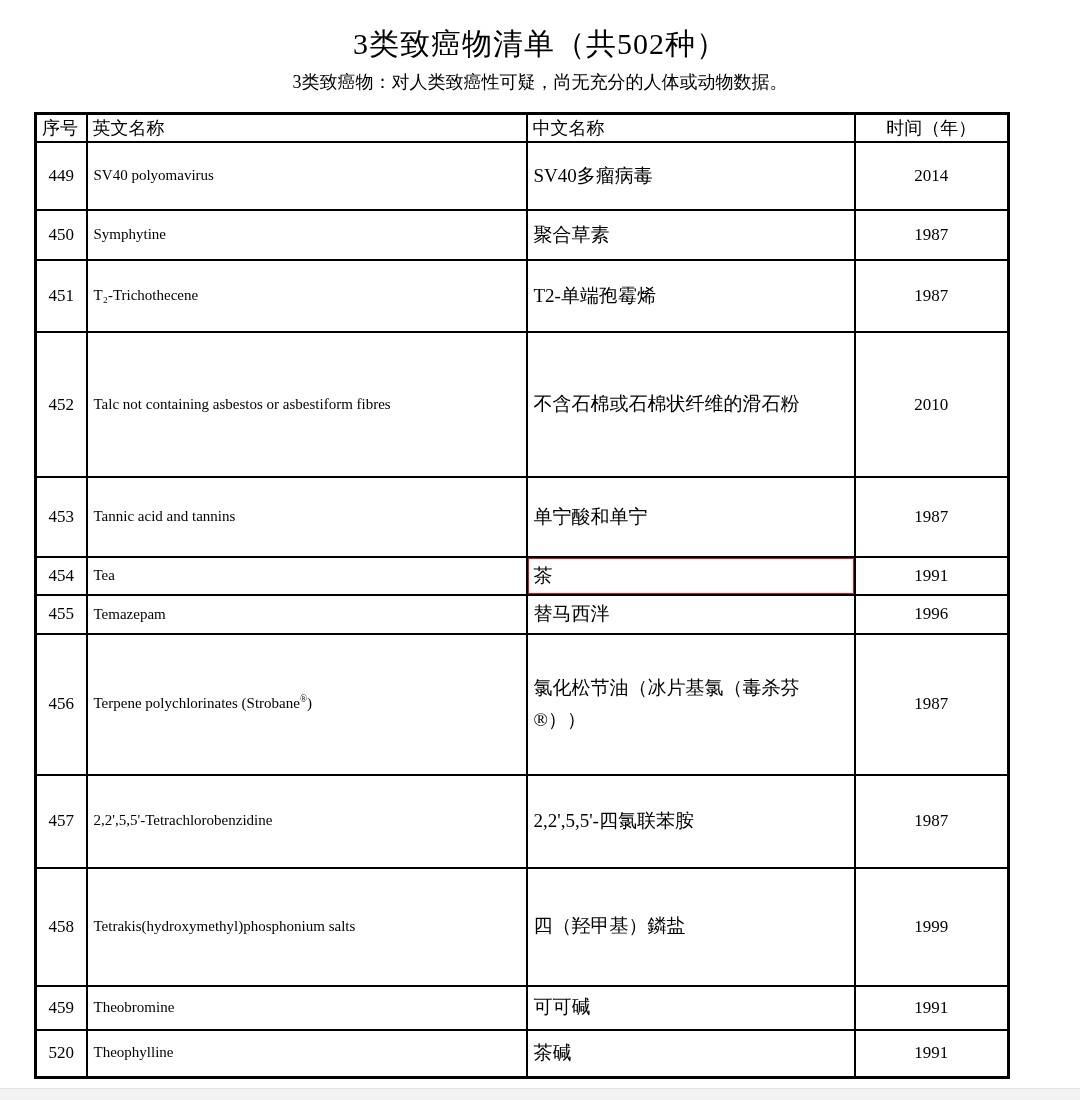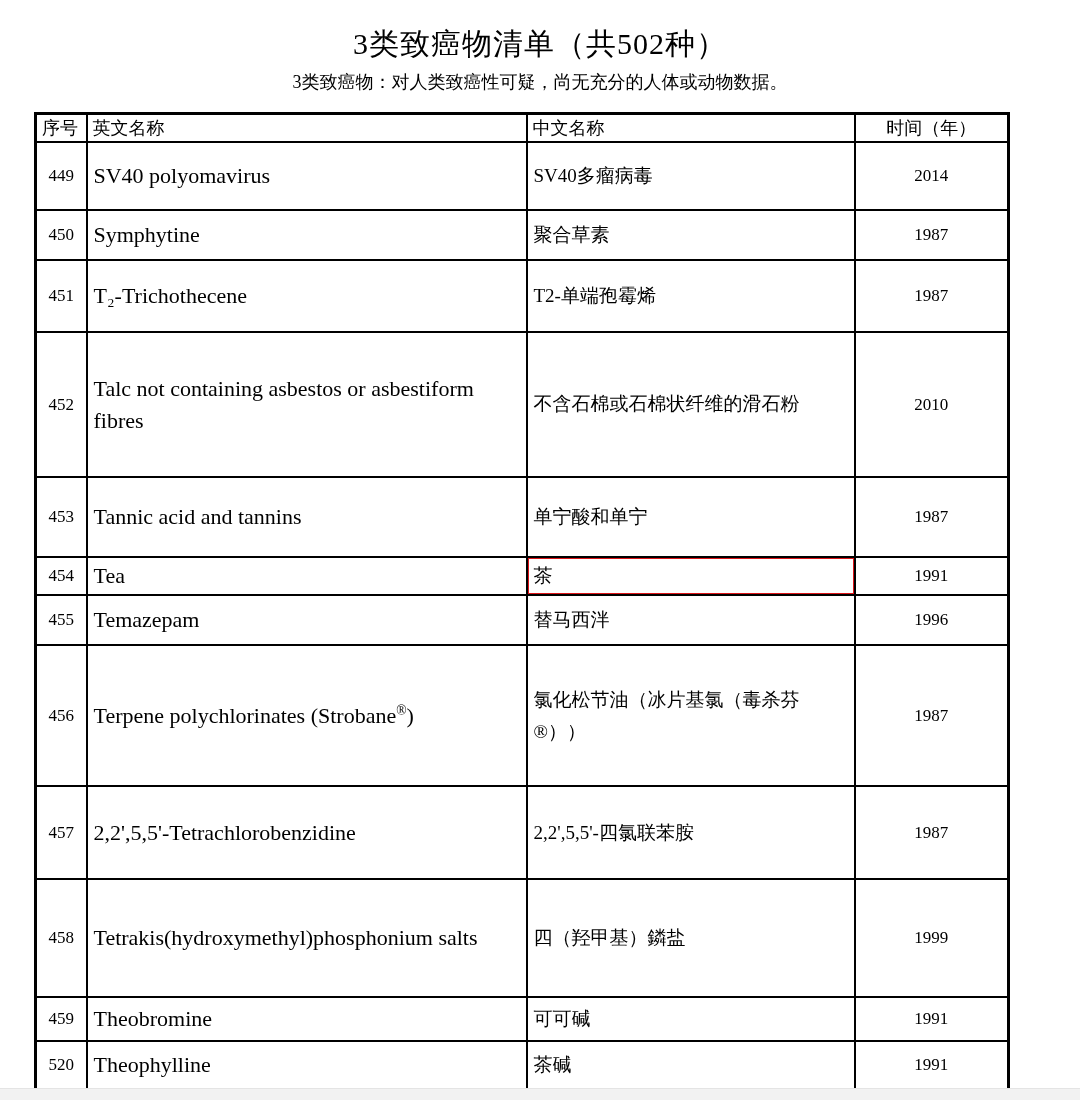--- a/index.html
+++ b/index.html
@@ -41,21 +41,21 @@
   }
   th {
     font-size: 18px;
     text-align: left;
     height: 26px;
     padding: 1px 4px 1px 5px;
     white-space: nowrap;
   }
   th.col-year { text-align: center; padding: 1px 2px; }
   td.cell-no   { text-align: center; font-size: 17px; padding: 2px 2px; }
-  td.cell-en   { font-size: 22px; padding: 2px 4px 2px 6px; line-height: 1.45; }
+  td.cell-en   { font-size: 15px; padding: 2px 4px 2px 6px; line-height: 1.45; }
   td.cell-zh   { font-size: 19px; padding: 2px 10px 2px 6px; line-height: 1.7; position: relative; }
   td.cell-year { text-align: center; font-size: 17px; padding: 2px 2px; }
   sup.reg { font-size: 0.62em; vertical-align: super; line-height: 0; }
   .red-box {
     position: absolute;
     left: -4px; right: -4px; top: -4px; bottom: -4px;
     border: 5px solid #dd1418;
     pointer-events: none;
     z-index: 5;
   }
@@ -118,21 +118,21 @@
         <td class="cell-en">Tannic acid and tannins</td>
         <td class="cell-zh">单宁酸和单宁</td>
         <td class="cell-year">1987</td>
       </tr>
       <tr style="height: 38px;">
         <td class="cell-no">454</td>
         <td class="cell-en">Tea</td>
         <td class="cell-zh">茶<div class="red-box" style="border-color: rgb(221, 20, 24);"></div></td>
         <td class="cell-year">1991</td>
       </tr>
-      <tr style="height: 50px;">
+      <tr style="height: 38px;">
         <td class="cell-no">455</td>
         <td class="cell-en">Temazepam</td>
         <td class="cell-zh">替马西泮</td>
         <td class="cell-year">1996</td>
       </tr>
       <tr style="height: 141px;">
         <td class="cell-no">456</td>
         <td class="cell-en">Terpene polychlorinates (Strobane<sup class="reg">®</sup>)</td>
         <td class="cell-zh">氯化松节油（冰片基氯（毒杀芬®））</td>
         <td class="cell-year">1987</td>

